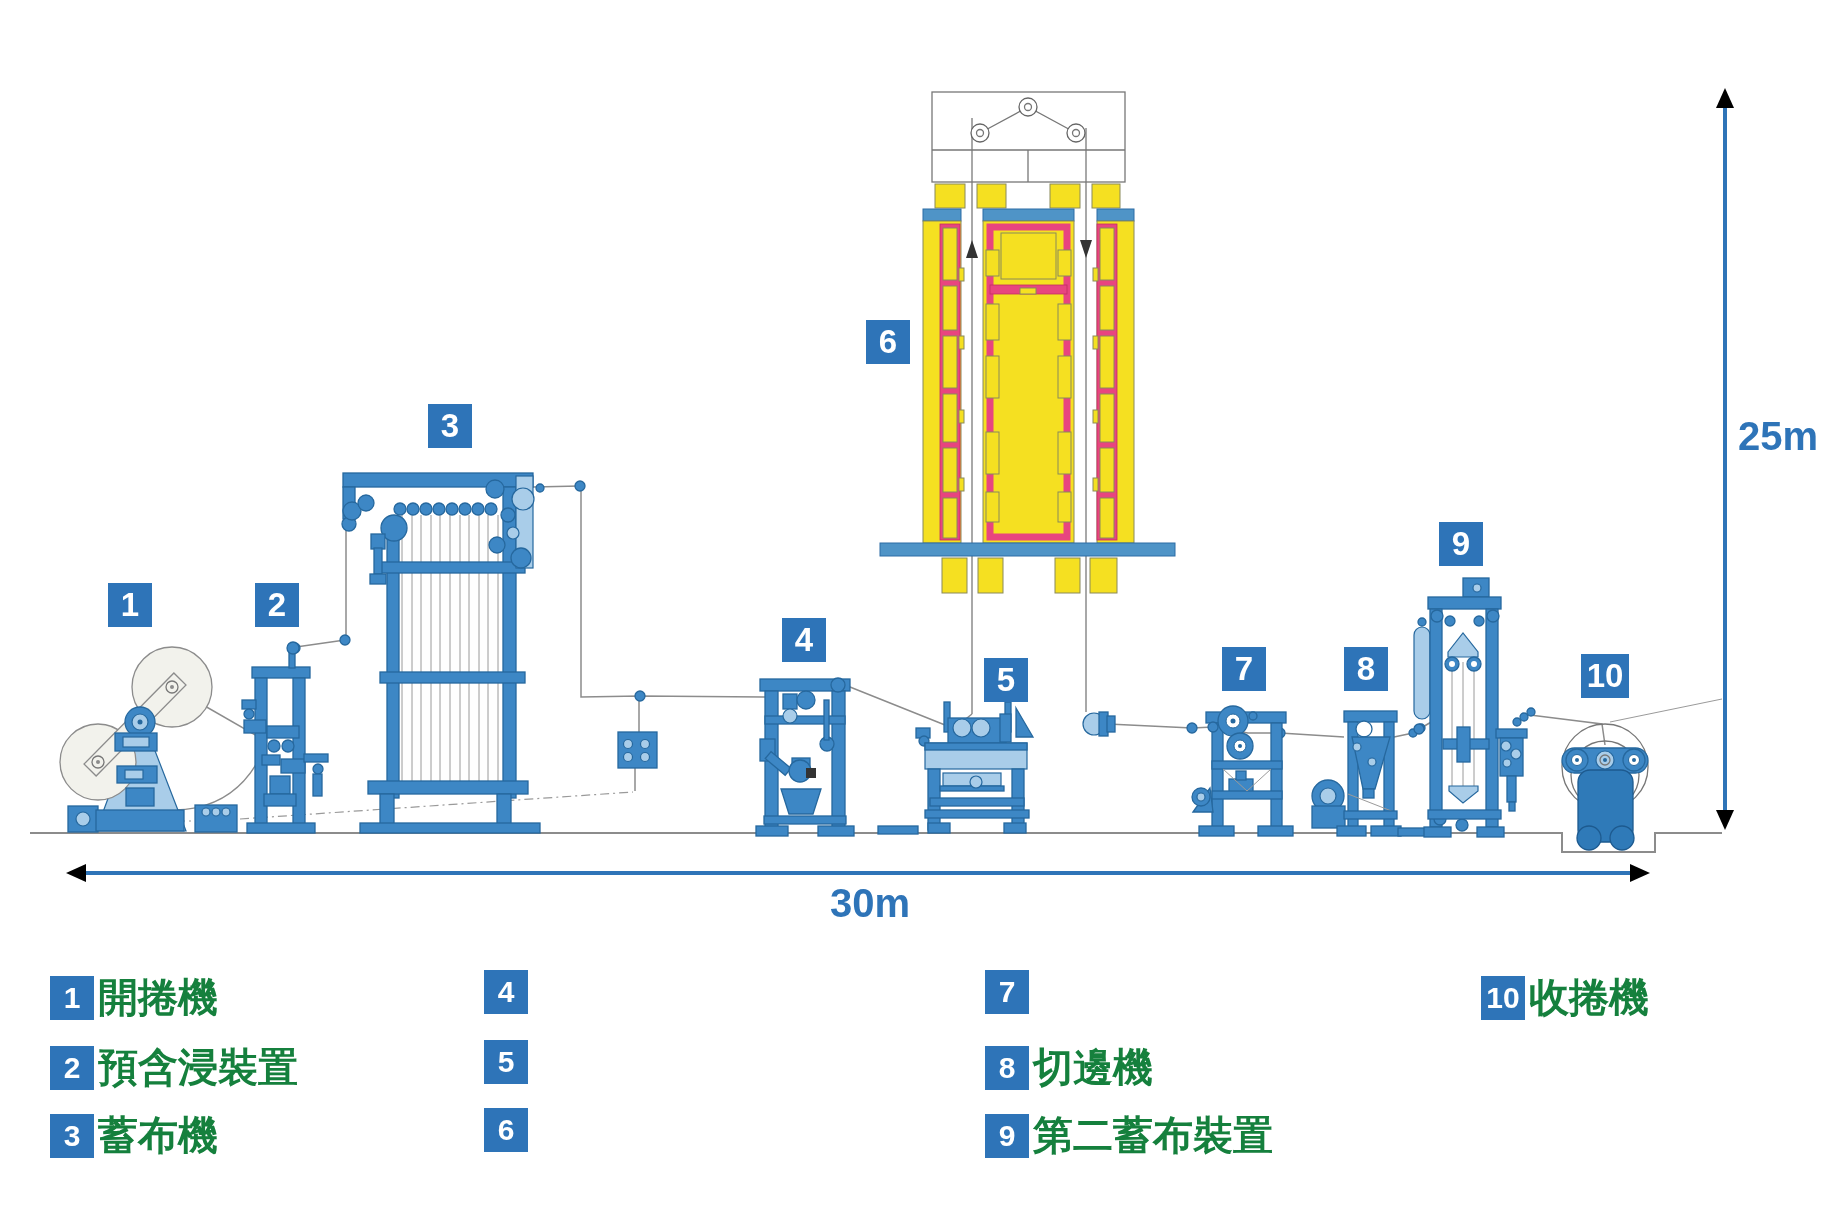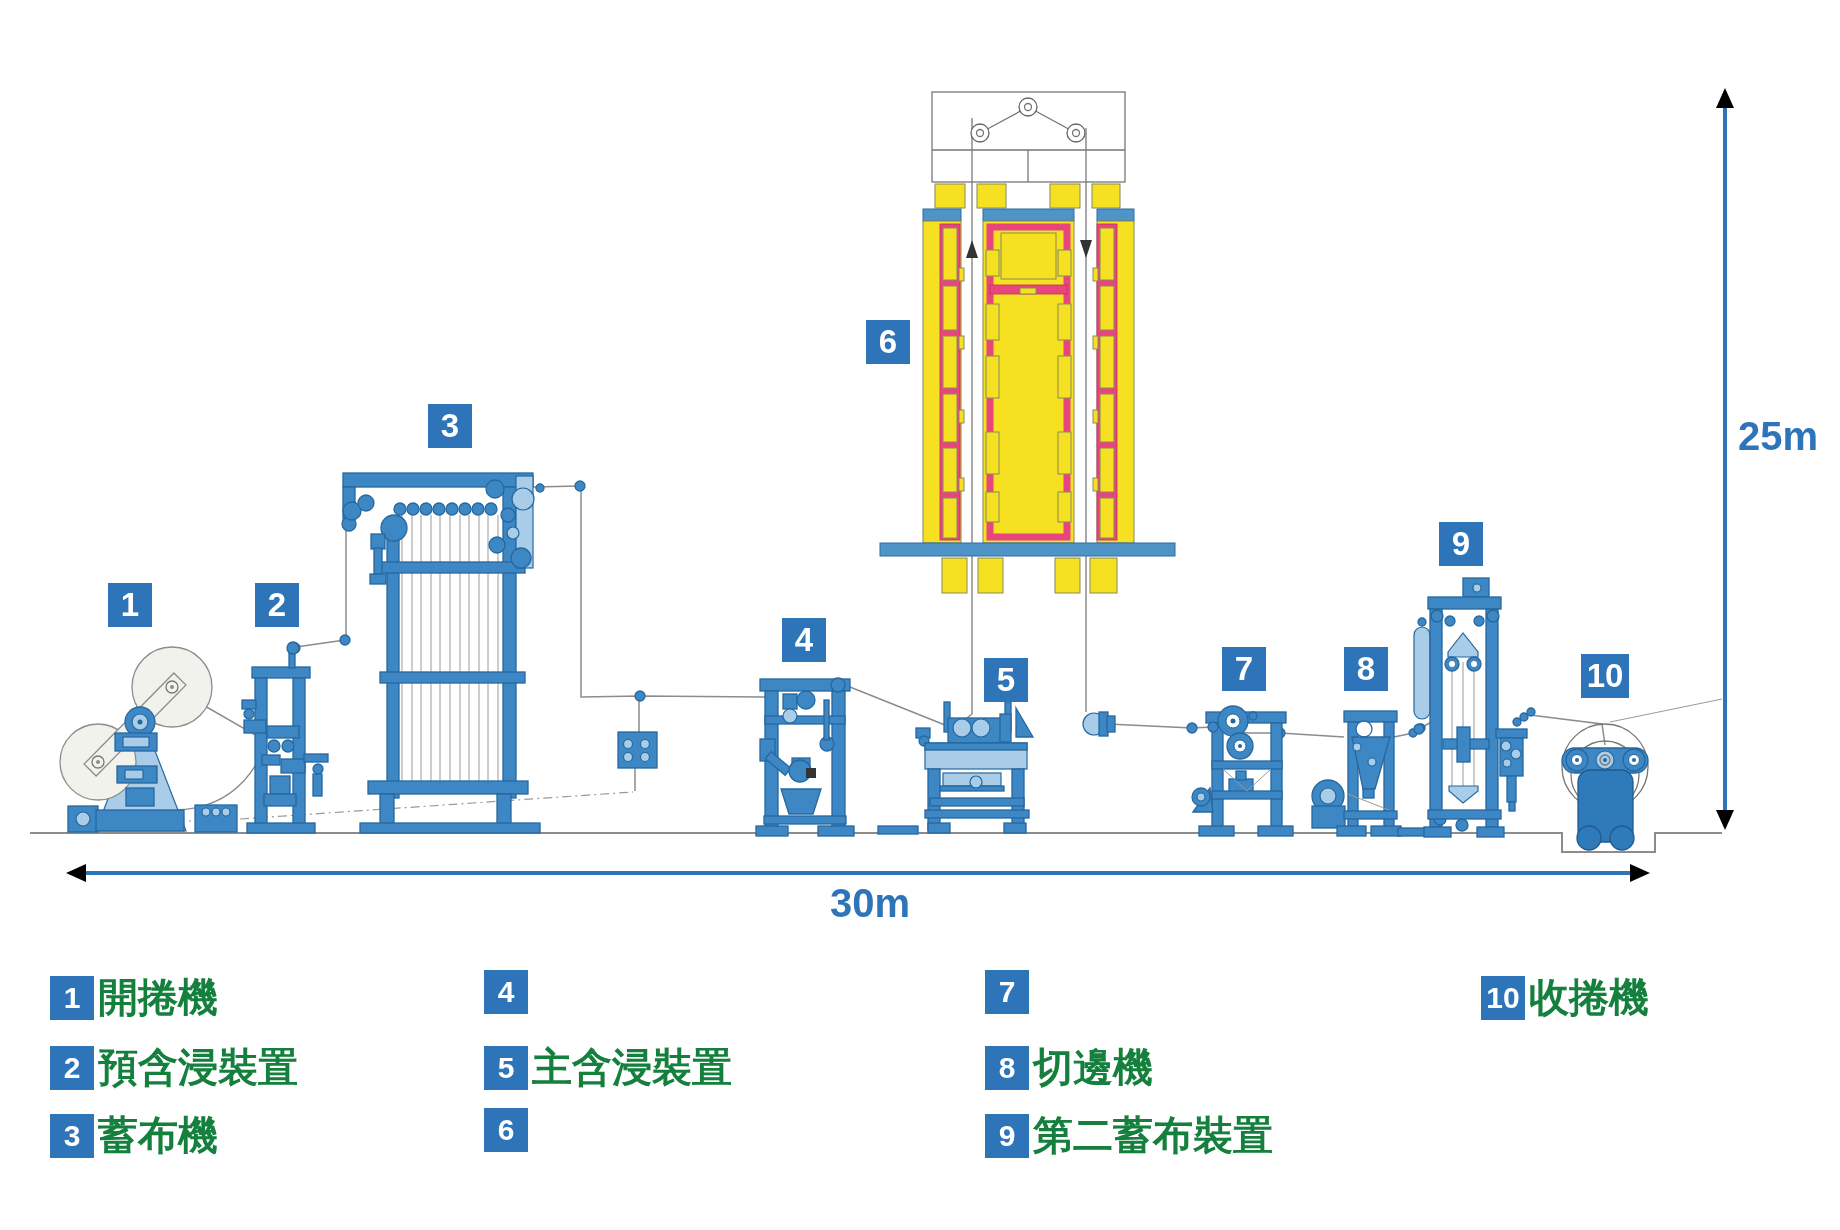--- a/index.html
+++ b/index.html
@@ -455,21 +455,20 @@
       </div>
   <div class="legend-item" style="left:50px;top:1108px">
         <div class="lg-badge">3</div>
         <div class="lg-label">蓄布機</div>
       </div>
   <div class="legend-item" style="left:484px;top:970px">
         <div class="lg-badge">4</div>
       </div>
   <div class="legend-item" style="left:484px;top:1040px">
         <div class="lg-badge">5</div>
-        <div class="lg-label">主含浸裝置</div>
       </div>
   <div class="legend-item" style="left:484px;top:1108px">
         <div class="lg-badge">6</div>
       </div>
   <div class="legend-item" style="left:985px;top:970px">
         <div class="lg-badge">7</div>
       </div>
   <div class="legend-item" style="left:985px;top:1040px">
         <div class="lg-badge">8</div>
         <div class="lg-label">切邊機</div>

